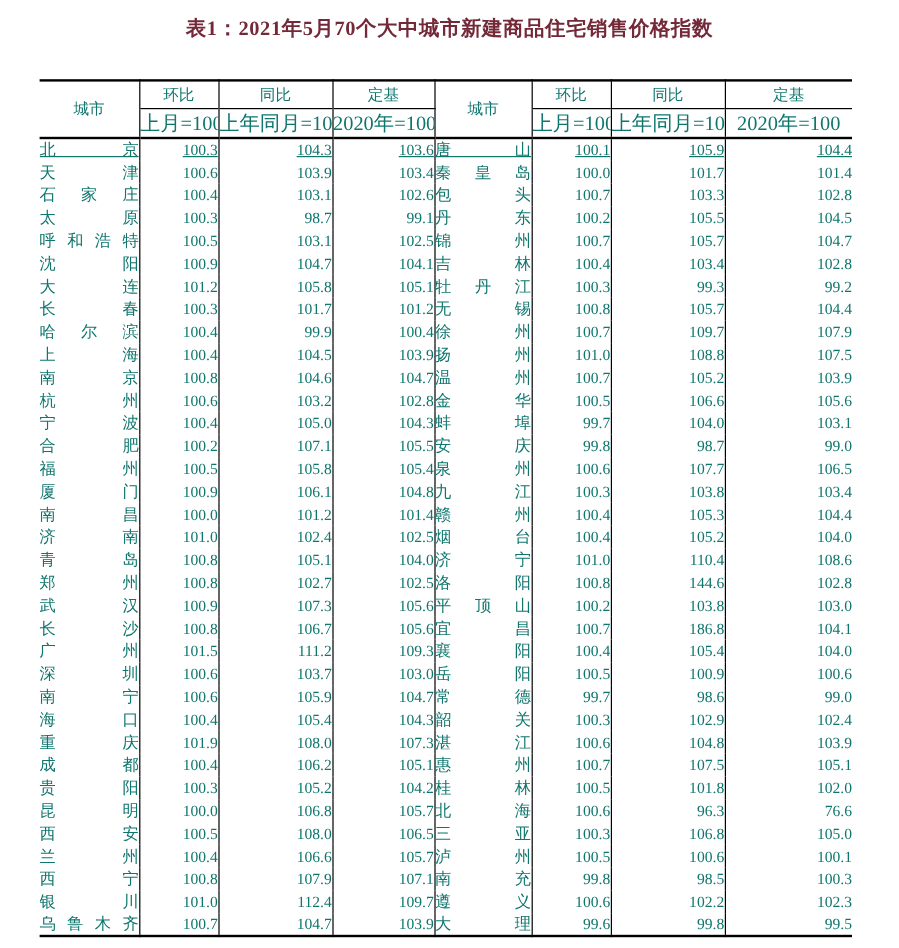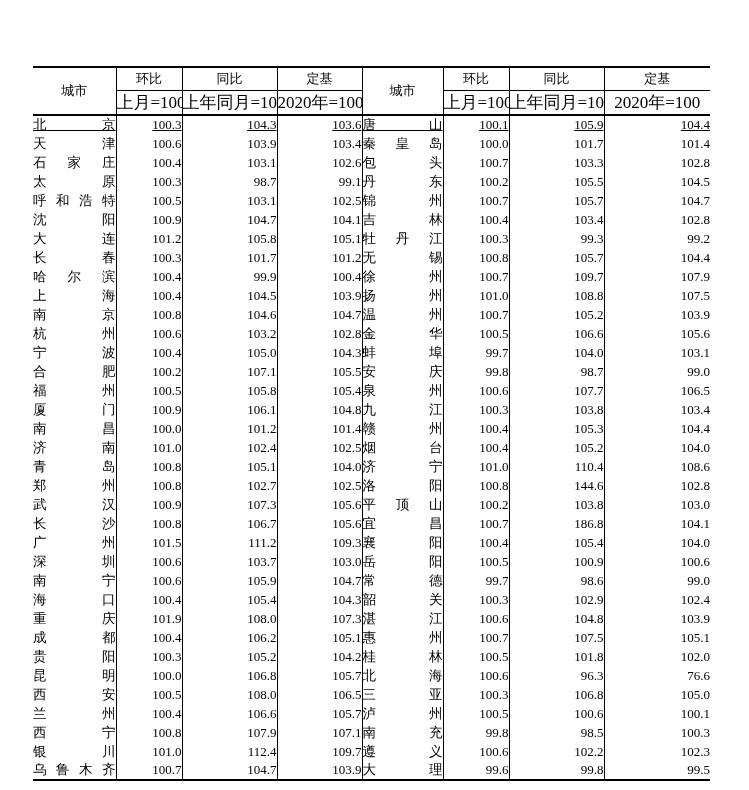--- a/index.html
+++ b/index.html
@@ -31,21 +31,21 @@
   table.idx {
     position: absolute;
     top: 66px;
     left: 33px;
     width: 677px;
     border-collapse: collapse;
     table-layout: fixed;
     border-top: 2px solid #000;
     border-bottom: 2px solid #000;
     font-size: 13px;
-    color: #000000;
+    color: #0f766e;
   }
   table.idx th, table.idx td {
     border-left: 1px solid #000;
     font-weight: normal;
     padding: 0;
     overflow: hidden;
     white-space: nowrap;
   }
   table.idx th.no-left, table.idx td.no-left { border-left: none; }
   thead th { text-align: center; height: 22px; font-size: 13px; }
@@ -63,20 +63,21 @@
     text-align: right;
     padding-right: 10px;
     font-size: 13px;
   }
 </style>
 </head>
 <body>
 
 <div class="page">
 
+  <div class="title">表1：2021年5月70个大中城市新建商品住宅销售价格指数</div>
 
   <table class="idx">
     <colgroup>
       <col style="width:83px">
         <col style="width:66px">
         <col style="width:95px">
         <col style="width:85px">
       <col style="width:81px">
         <col style="width:66px">
         <col style="width:95px">

